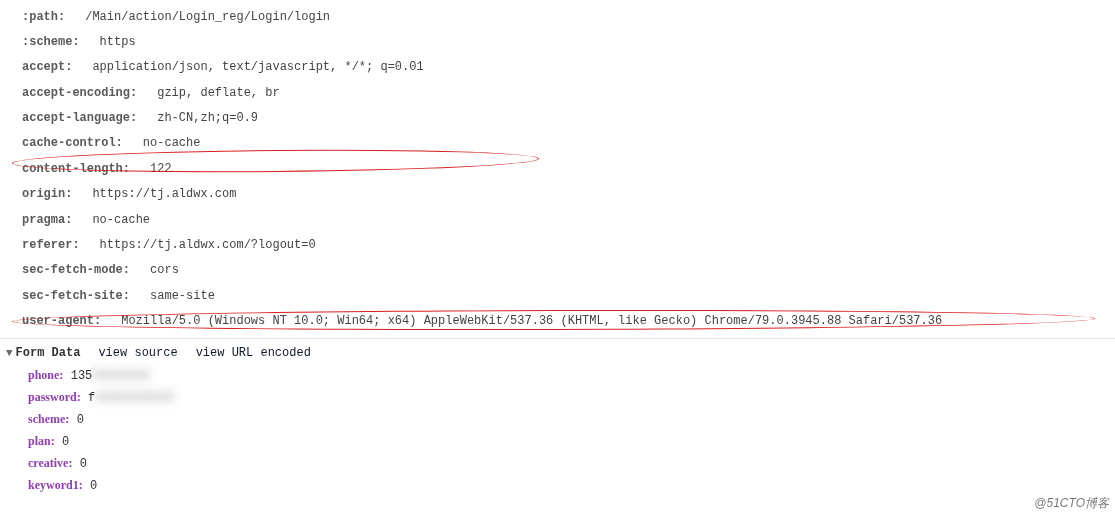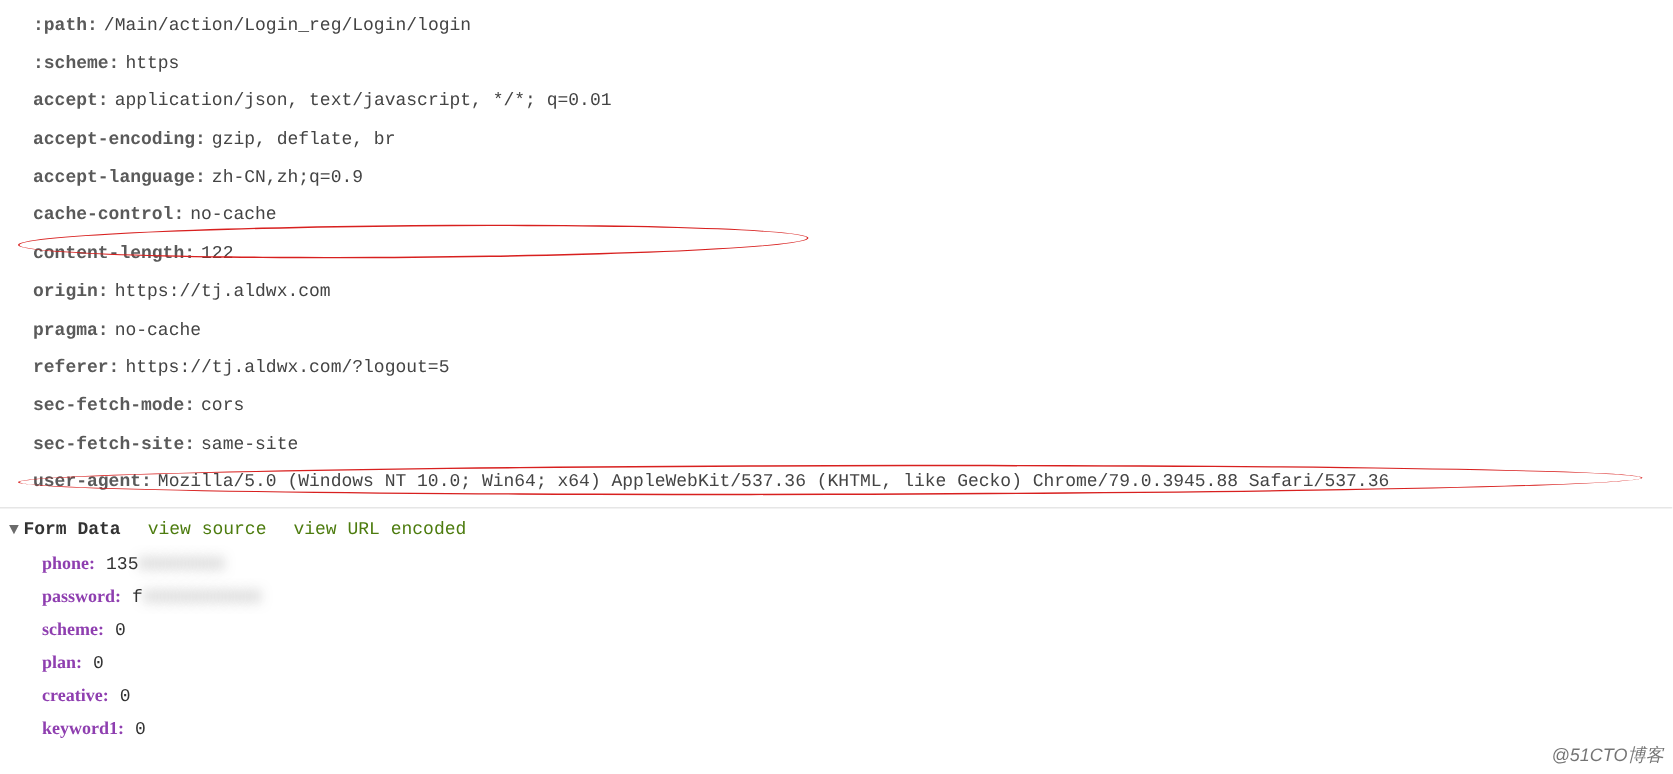--- a/index.html
+++ b/index.html
@@ -24,21 +24,21 @@
   .hk {
     color: #5a5a5a;
     font-weight: 700;
     font-family: Consolas, "Courier New", monospace;
     font-size: 12px;
   }
   .hv {
     color: #444;
     font-family: Consolas, "Courier New", monospace;
     font-size: 12px;
-    margin-left: 4px;
+    margin-left: 20px;
   }
   .section {
     border-top: 1px solid #e6e6e6;
     padding: 7px 0 6px 6px;
   }
   .section-title-row {
     display: flex;
     align-items: center;
     gap: 18px;
     padding-bottom: 4px;
@@ -48,21 +48,21 @@
     font-size: 11px;
     color: #6b6b6b;
     margin-right: 3px;
   }
   .section-title {
     font-weight: 700;
     color: #333;
     font-size: 12px;
   }
   .section-link {
-    color: #4d7c0f;
+    color: #0f172a;
     font-size: 12px;
     cursor: pointer;
   }
   .form-pane {
     padding-left: 22px;
   }
   .form-row {
     padding: 3.5px 0;
   }
   .fk {
@@ -119,21 +119,21 @@
 <div class="headers-pane">
   <div class="header-row"><span class="hk">:path:</span><span class="hv">/Main/action/Login_reg/Login/login</span></div>
   <div class="header-row"><span class="hk">:scheme:</span><span class="hv">https</span></div>
   <div class="header-row"><span class="hk">accept:</span><span class="hv">application/json, text/javascript, */*; q=0.01</span></div>
   <div class="header-row"><span class="hk">accept-encoding:</span><span class="hv">gzip, deflate, br</span></div>
   <div class="header-row"><span class="hk">accept-language:</span><span class="hv">zh-CN,zh;q=0.9</span></div>
   <div class="header-row"><span class="hk">cache-control:</span><span class="hv">no-cache</span></div>
   <div class="header-row"><span class="hk">content-length:</span><span class="hv">122</span></div>
   <div class="header-row"><span class="hk">origin:</span><span class="hv">https://tj.aldwx.com</span></div>
   <div class="header-row"><span class="hk">pragma:</span><span class="hv">no-cache</span></div>
-  <div class="header-row"><span class="hk">referer:</span><span class="hv">https://tj.aldwx.com/?logout=5</span></div>
+  <div class="header-row"><span class="hk">referer:</span><span class="hv">https://tj.aldwx.com/?logout=0</span></div>
   <div class="header-row"><span class="hk">sec-fetch-mode:</span><span class="hv">cors</span></div>
   <div class="header-row"><span class="hk">sec-fetch-site:</span><span class="hv">same-site</span></div>
   <div class="header-row"><span class="hk">user-agent:</span><span class="hv">Mozilla/5.0 (Windows NT 10.0; Win64; x64) AppleWebKit/537.36 (KHTML, like Gecko) Chrome/79.0.3945.88 Safari/537.36</span></div>
 </div>
 
 <div class="section">
   <div class="section-title-row">
     <span><span class="tri">▼</span><span class="section-title">Form Data</span></span>
     <span class="section-link">view source</span>
     <span class="section-link">view URL encoded</span>

